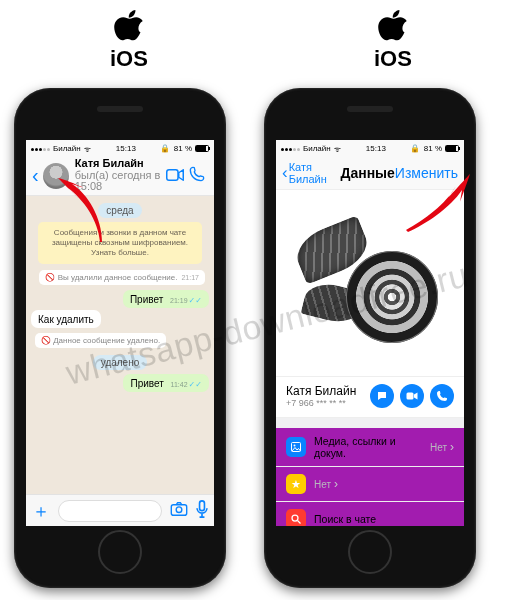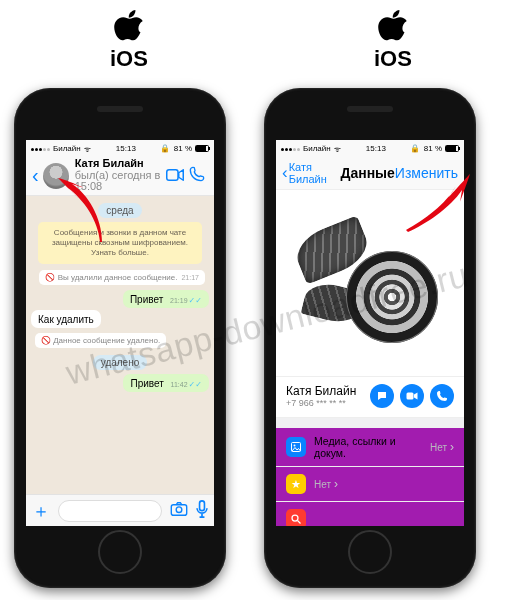--- a/index.html
+++ b/index.html
@@ -319,20 +319,21 @@
         <span class="val">Нет</span>
         <span class="chv">›</span>
       </div>
       <div class="info-item">
         <div class="badge b-search">
           <svg width="12" height="12" viewBox="0 0 24 24">
               <circle cx="10" cy="10" r="6" fill="none" stroke="#fff" stroke-width="2.5"></circle>
               <path d="M15 15l6 6" stroke="#fff" stroke-width="2.5"></path>
             </svg>
         </div>
+        <span class="lbl">Поиск в чате</span>
       </div>
     </div>
   </div>
 </div>
 
 <div class="arrow" style="left:40px; top:170px;">
   <svg width="90" height="80" viewBox="0 0 90 80">
       <path d="M60 72 C58 50 44 30 28 18 L38 28 C38 28 20 10 18 8 C30 11 44 18 44 18 L32 14 C48 24 62 48 62 72 Z"></path>
     </svg>
 </div>

